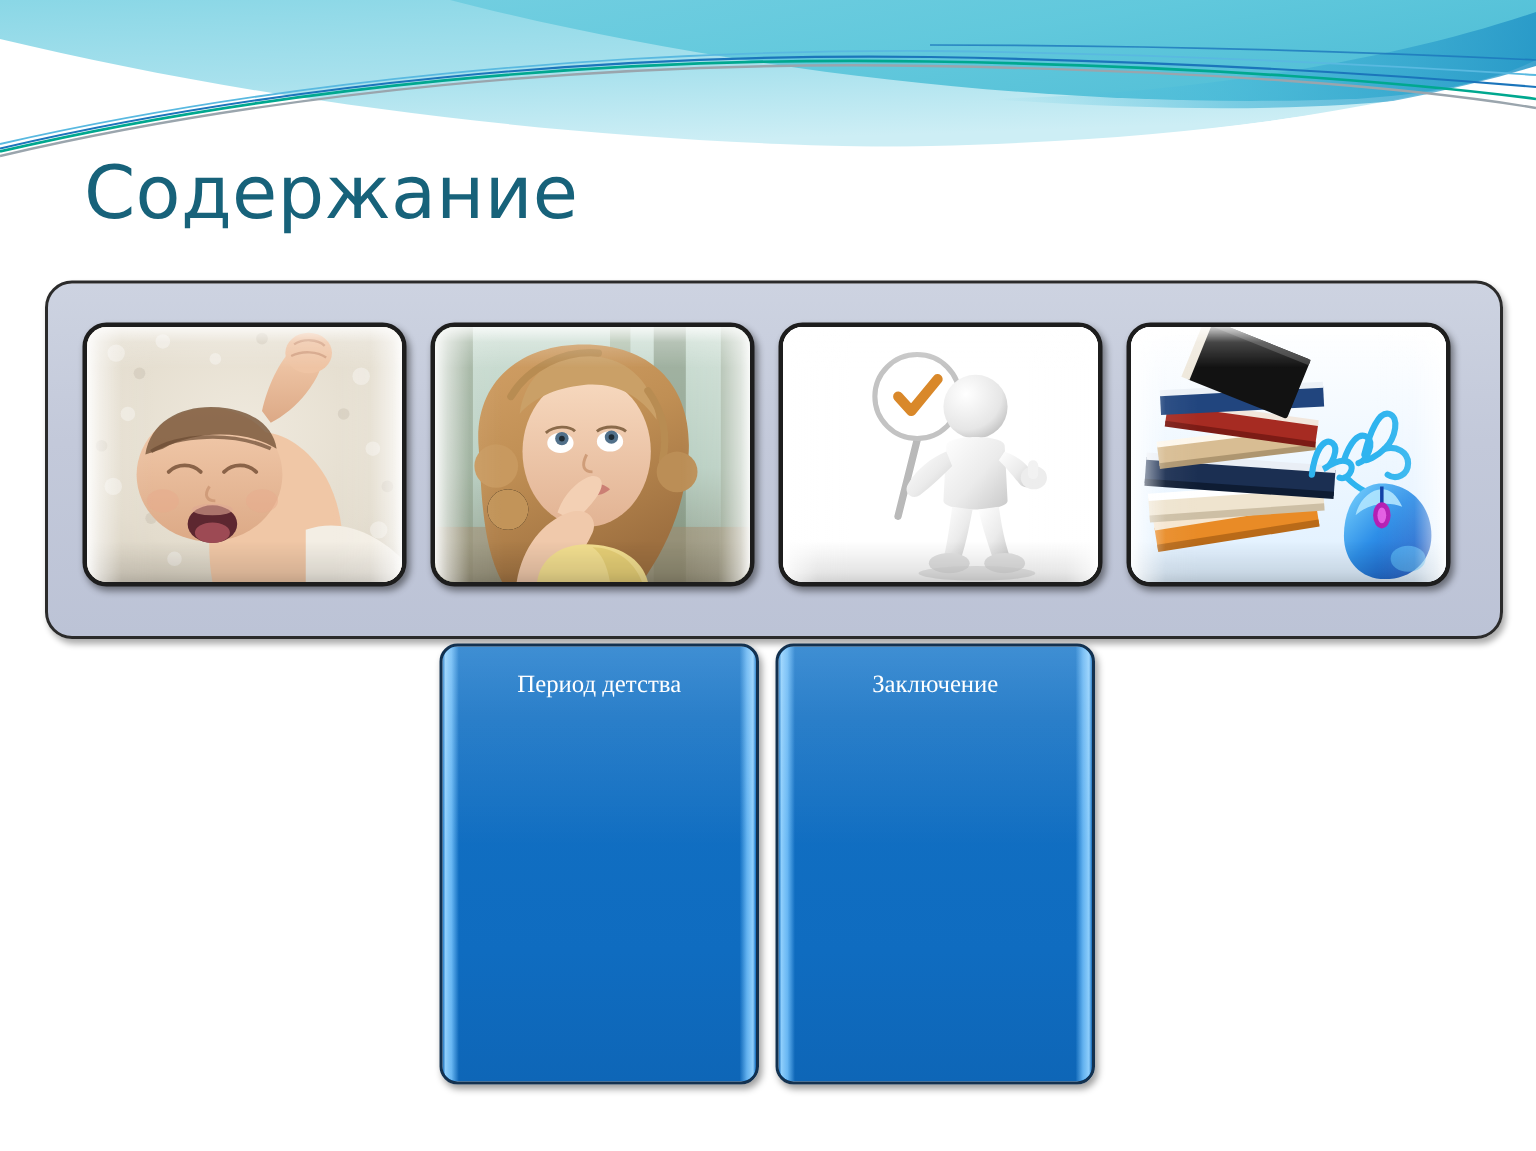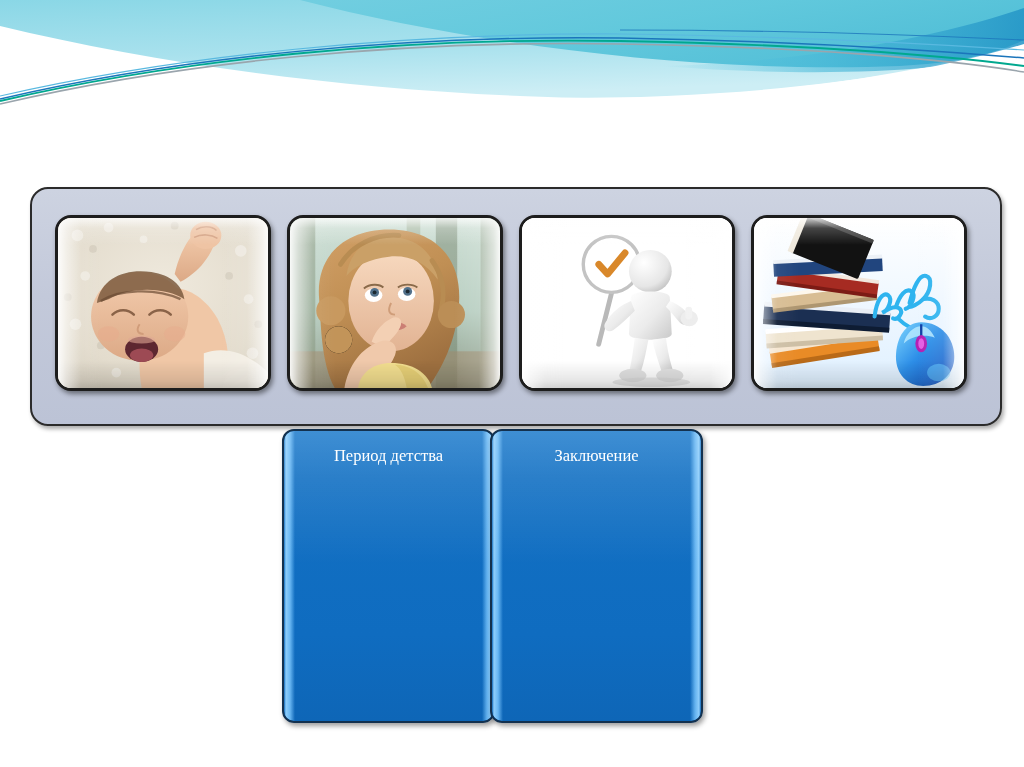--- a/index.html
+++ b/index.html
@@ -193,20 +193,21 @@
 
     <path d="M0,30 C170,72 360,98 560,98 C760,98 920,76 1024,44 L1024,120 L0,120 Z" fill="#ffffff"></path>
 
     <path d="M0,104 C180,62 400,40 620,44 C800,47 940,58 1024,72" fill="none" stroke="#9aa5ad" stroke-width="1.6"></path>
     <path d="M0,101 C180,59 400,37 620,41 C800,44 940,55 1024,66" fill="none" stroke="#00a88f" stroke-width="1.8"></path>
     <path d="M0,99 C180,57 400,35 620,38 C790,41 930,50 1024,58" fill="none" stroke="#1b75bb" stroke-width="1.4"></path>
     <path d="M0,96 C180,55 400,33 620,34 C790,36 930,44 1024,50" fill="none" stroke="#59b9e0" stroke-width="1.2"></path>
     <path d="M620,30 C790,30 940,36 1024,40" fill="none" stroke="#1b75bb" stroke-width="1.1" opacity="0.8"></path>
   </svg>
 
+  <div id="slide-title">Содержание</div>
 
   <div id="image-tray">
 
     <div class="thumb" style="left:23px;">
       <div class="thumb-art">
         <svg class="art-fill" viewBox="0 0 216 176" preserveAspectRatio="none">
           <defs>
             <radialGradient id="blanket" cx="0.5" cy="0.4" r="0.85">
               <stop offset="0%" stop-color="#efe9dd"></stop>
               <stop offset="60%" stop-color="#e3dccd"></stop>
@@ -460,22 +461,22 @@
             <ellipse cx="22" cy="26" rx="3" ry="5.5" fill="#e45fe4"></ellipse>
             <ellipse cx="40" cy="56" rx="12" ry="9" fill="#5fc6ff" opacity="0.55"></ellipse>
           </g>
         </svg>
       </div>
       <div class="thumb-gloss"></div>
     </div>
   </div>
 
 
-  <div class="blue-card" style="left:282px;">
+  <div class="blue-card" style="left:293px;">
     <div class="card-label serif">Период  детства</div>
   </div>
 
-  <div class="blue-card" style="left:490px;">
+  <div class="blue-card" style="left:517px;">
     <div class="card-label serif">Заключение</div>
   </div>
 
 
 </div>
 
 </body></html>

